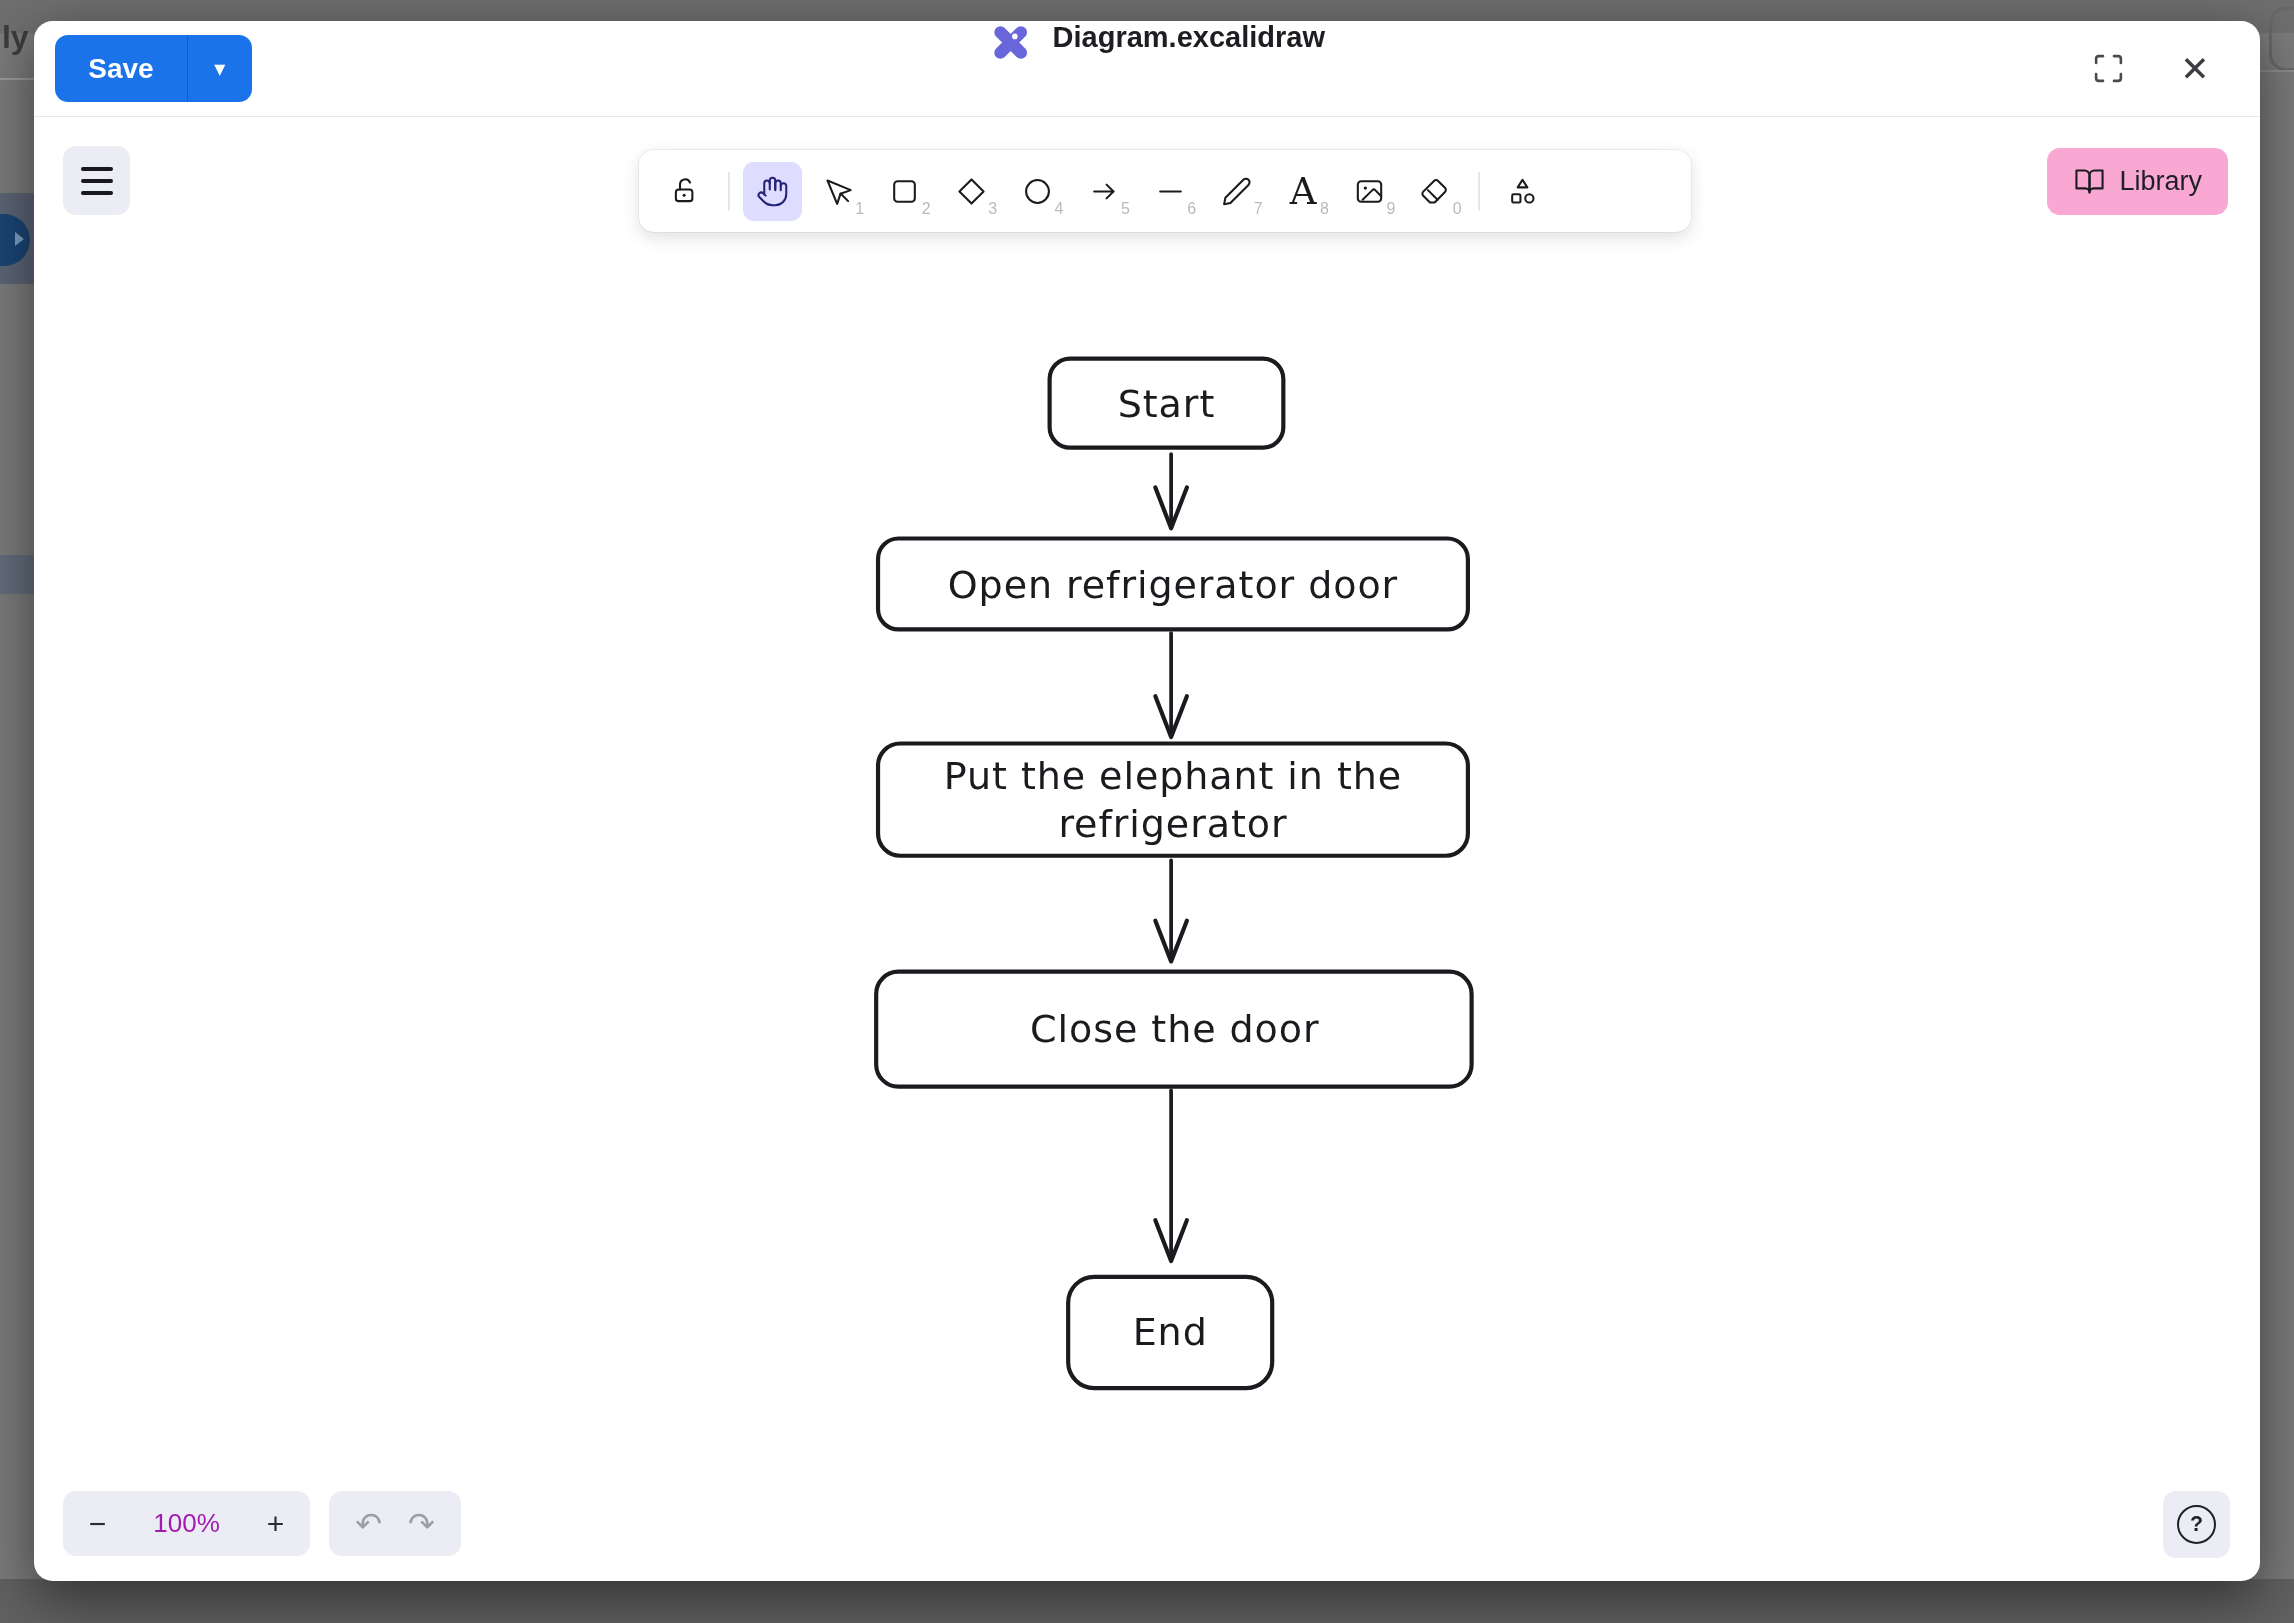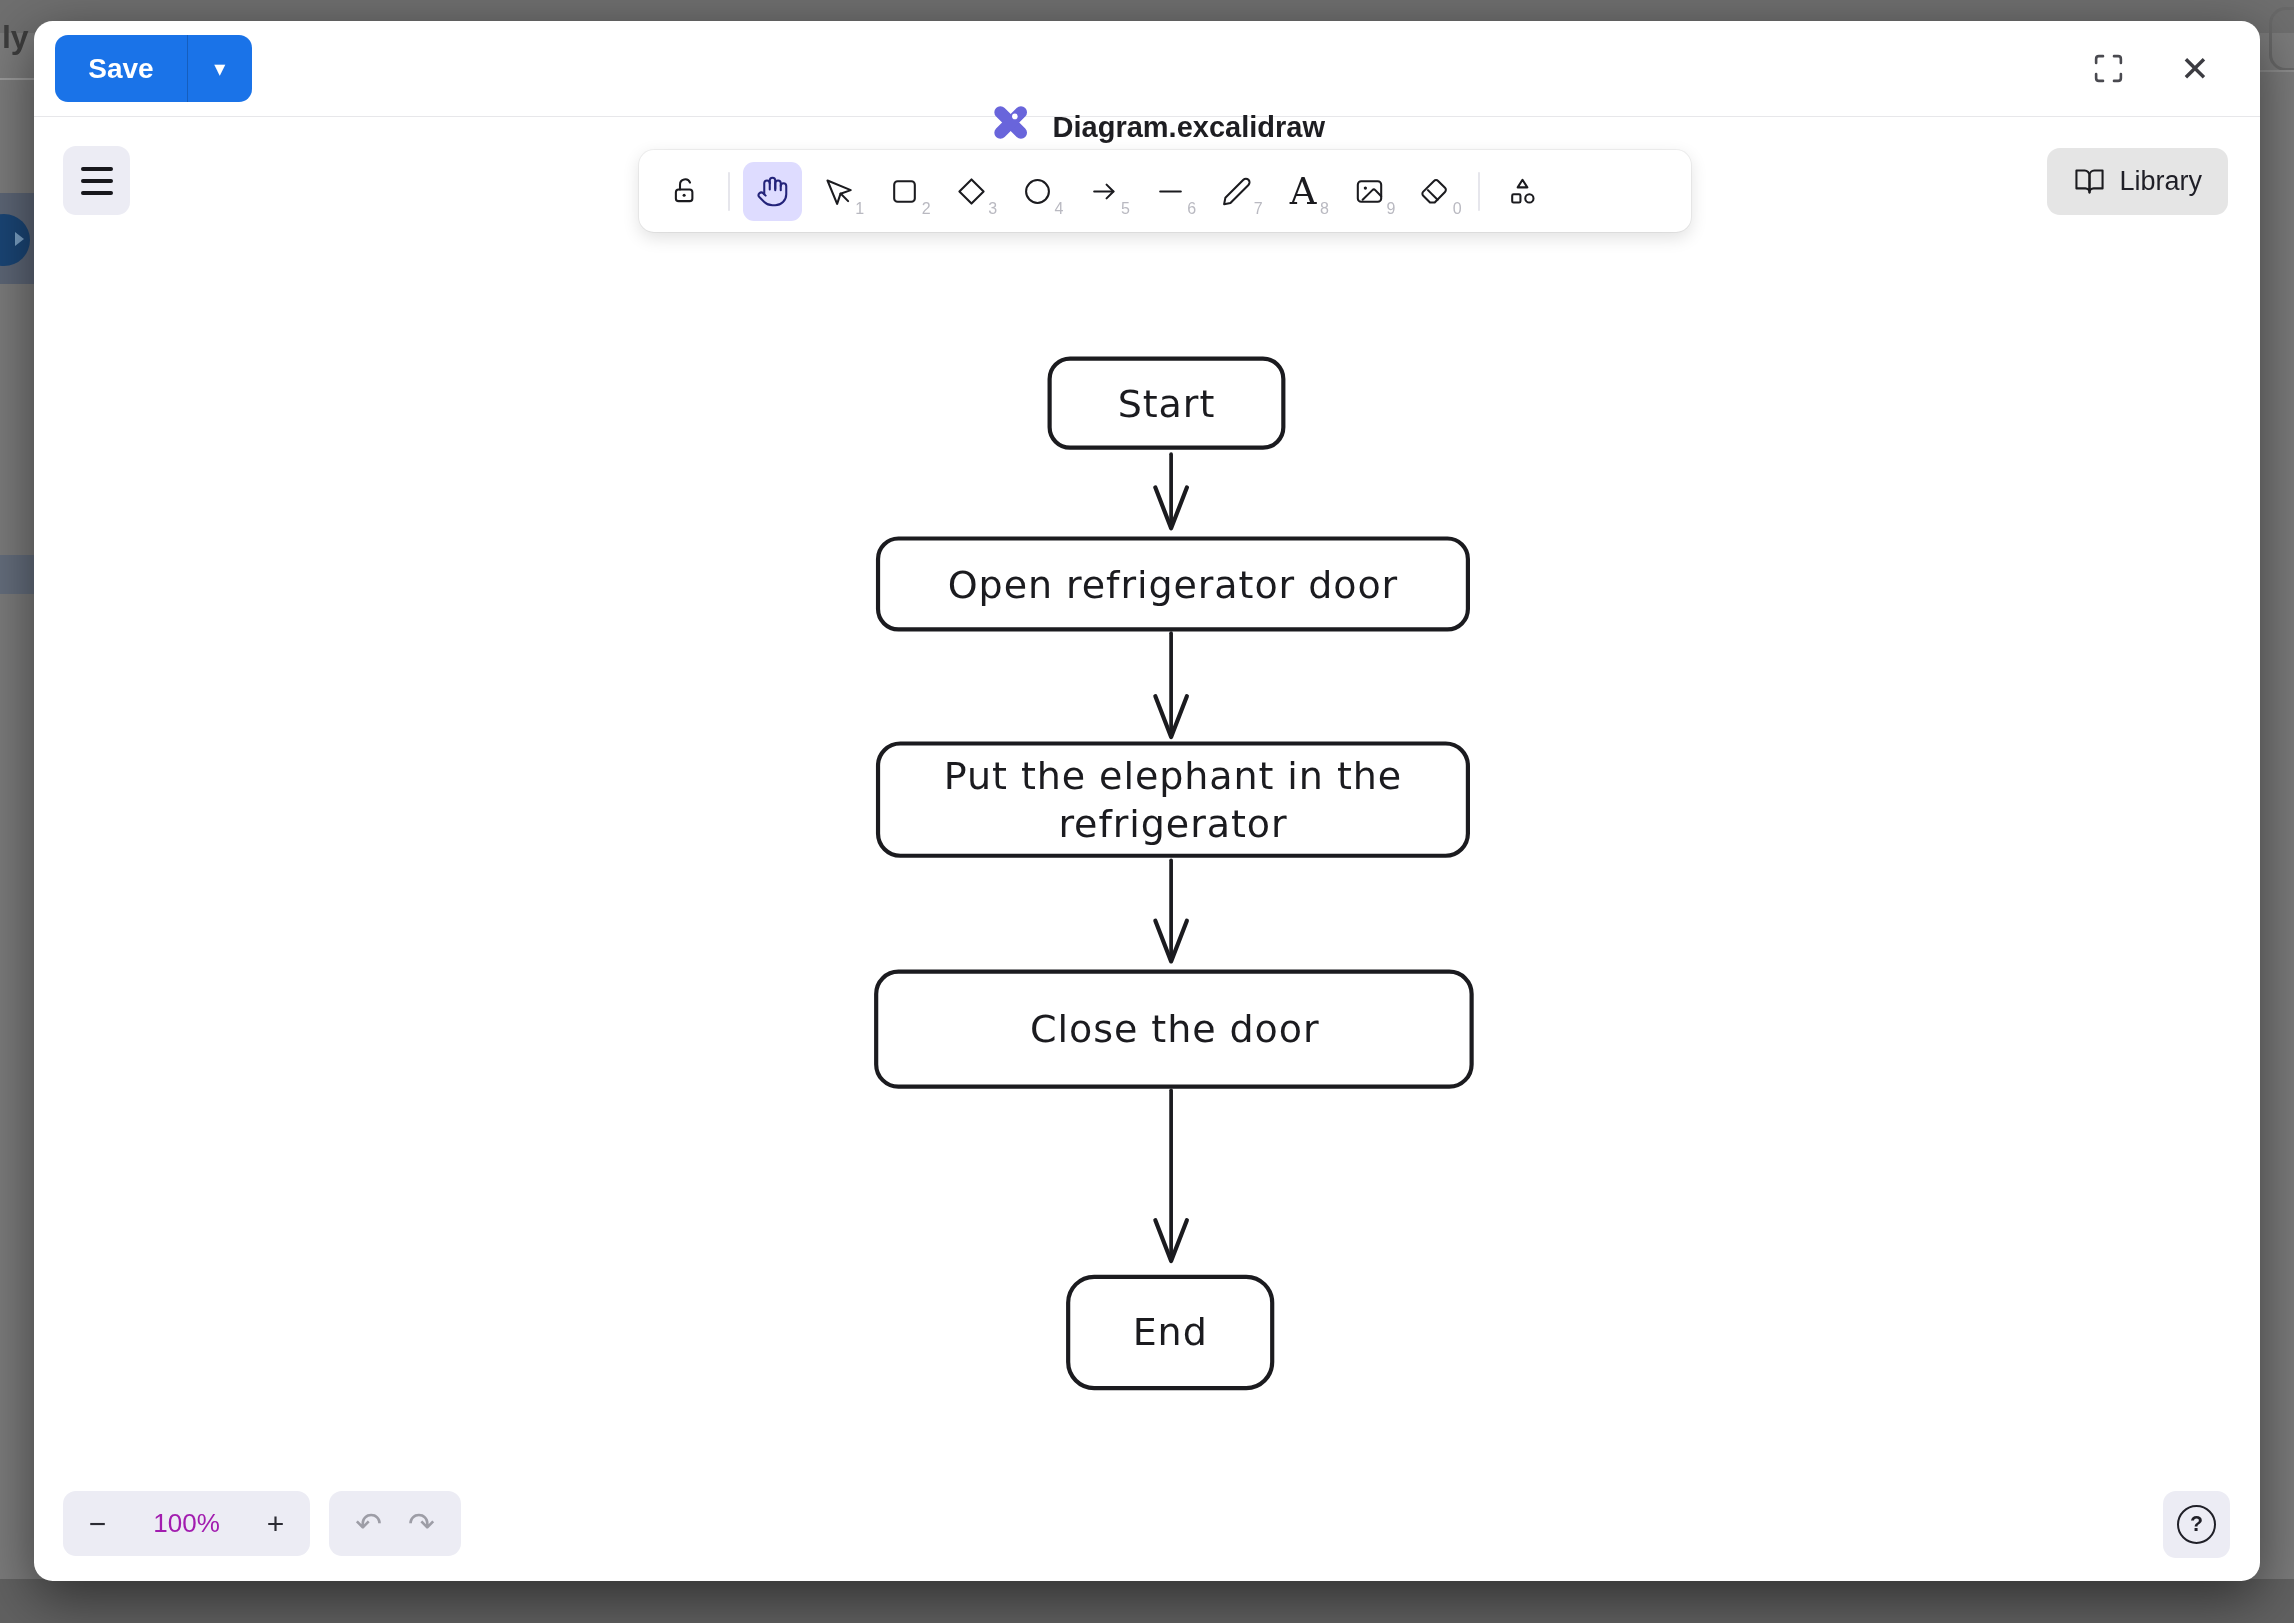--- a/index.html
+++ b/index.html
@@ -22,21 +22,21 @@
   .modal{position:absolute;left:34px;top:21.3px;width:2226px;height:1560px;background:#ffffff;
     border-radius:18.6px;box-shadow:0 16.7px 56px rgba(0,0,0,.5);}
   .modal-header{position:absolute;left:0;top:0;width:100%;height:95px;border-bottom:1.9px solid #e7e7ea;}
 
   .save-split{position:absolute;left:21.3px;top:14px;height:67px;display:flex;border-radius:13px;overflow:hidden;}
   .save-main{border:none;cursor:pointer;background:var(--accent,#1a73e8);color:#fff;font-family:inherit;
     font-size:28px;font-weight:700;padding:0 33px;}
   .save-caret{border:none;cursor:pointer;background:var(--accent,#1a73e8);color:#fff;width:65px;
     border-left:1.9px solid rgba(0,0,0,.18);font-size:22px;display:flex;align-items:center;justify-content:center;}
   .title-wrap{position:absolute;left:50%;top:0;height:95px;transform:translateX(-47%);
-    display:flex;align-items:flex-end;gap:20.4px;margin-top:28px;}
+    display:flex;align-items:flex-start;gap:20.4px;}
   .doc-title{font-size:29px;font-weight:600;color:#1e1e22;}
   .header-right{position:absolute;right:43px;top:0;height:95px;display:flex;align-items:center;gap:41px;}
   .icon-btn{border:none;background:transparent;cursor:pointer;padding:7.4px;display:flex;align-items:center;justify-content:center;}
   .close-glyph{font-size:35px;color:#3c3c42;line-height:1;}
 
   
   .island{position:absolute;background:#fff;border-radius:15px;
     box-shadow:0 0 0 0.9px rgba(0,0,0,.05),0 5.6px 16.7px rgba(0,0,0,.12);}
   .hamburger{left:29px;top:125px;width:67px;height:69px;background:#ececf4;border:none;border-radius:13px;
     cursor:pointer;display:flex;flex-direction:column;align-items:center;justify-content:center;gap:8.3px;position:absolute;}
@@ -45,21 +45,21 @@
   .toolbar{left:605px;top:129px;width:1052px;height:82px;display:flex;align-items:center;gap:7.4px;padding:0 16.7px;box-sizing:border-box;}
   .tool{position:relative;width:59px;height:59px;border:none;background:transparent;border-radius:11px;
     cursor:pointer;display:flex;align-items:center;justify-content:center;}
   .tool.selected{background:var(--selbg,#dedcff);}
   .tool svg{width:33px;height:33px;stroke:#1b1b1f;stroke-width:1.5;fill:none;stroke-linecap:round;stroke-linejoin:round;}
   .tool.selected svg{stroke:#23237a;}
   .tool .key{position:absolute;right:3.7px;bottom:2.8px;font-size:16px;color:#b9b9c1;}
   .tb-divider{width:1.9px;height:39px;background:#e6e6ec;border-radius:0.9px;margin:0 5.6px;}
   .tool-a-glyph{font-family:"DejaVu Serif",serif;font-size:37px;color:#1b1b1f;line-height:1;}
 
-  .library-btn{position:absolute;right:32px;top:127px;height:67px;padding:0 26px;background:#e5e5e5;border:none;
+  .library-btn{position:absolute;right:32px;top:127px;height:67px;padding:0 26px;background:#f9a8d4;border:none;
     border-radius:13px;cursor:pointer;display:flex;align-items:center;gap:13px;}
   .library-btn svg{width:33px;height:33px;stroke:#1b1b1f;stroke-width:1.5;fill:none;stroke-linecap:round;stroke-linejoin:round;}
   .library-label{font-size:27px;color:#1f1f27;}
 
   
   .canvas{position:absolute;left:0;top:0;width:2226px;height:1560px;}
   .flow-rect{fill:#ffffff;stroke:#1b1b1f;stroke-width:4.5;}
   .flow-text{fill:#1b1b1f;font-family:"DejaVu Sans",cursive;font-size:41px;text-anchor:middle;letter-spacing:1px;}
   .flow-line{stroke:#1b1b1f;stroke-width:4;stroke-linecap:round;fill:none;}
   .flow-head{stroke:#1b1b1f;stroke-width:4.5;stroke-linecap:round;stroke-linejoin:round;fill:none;}

